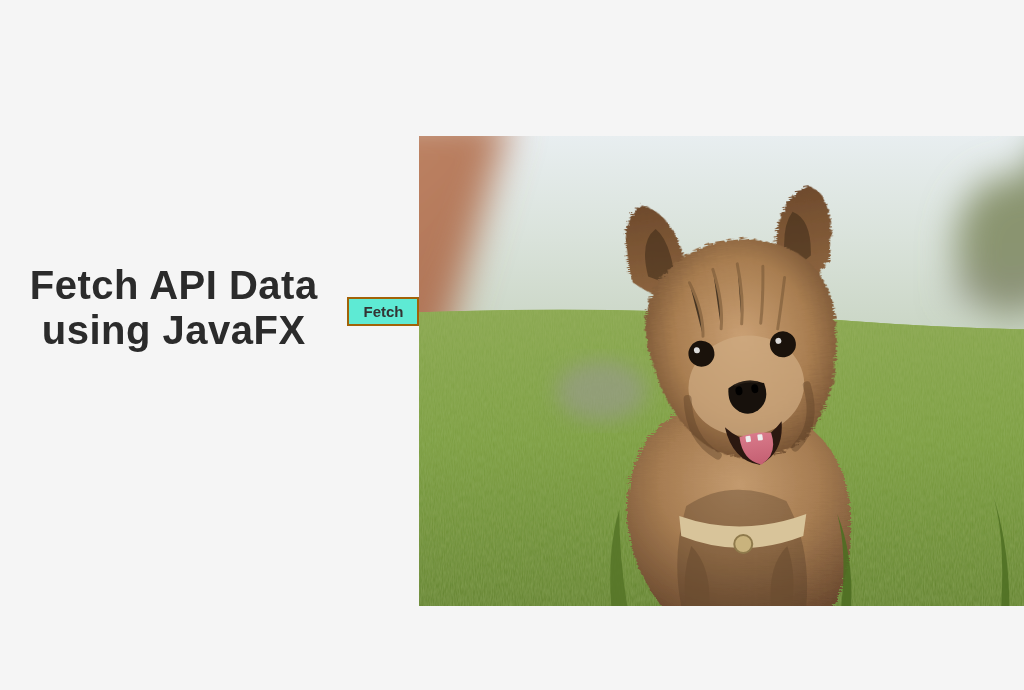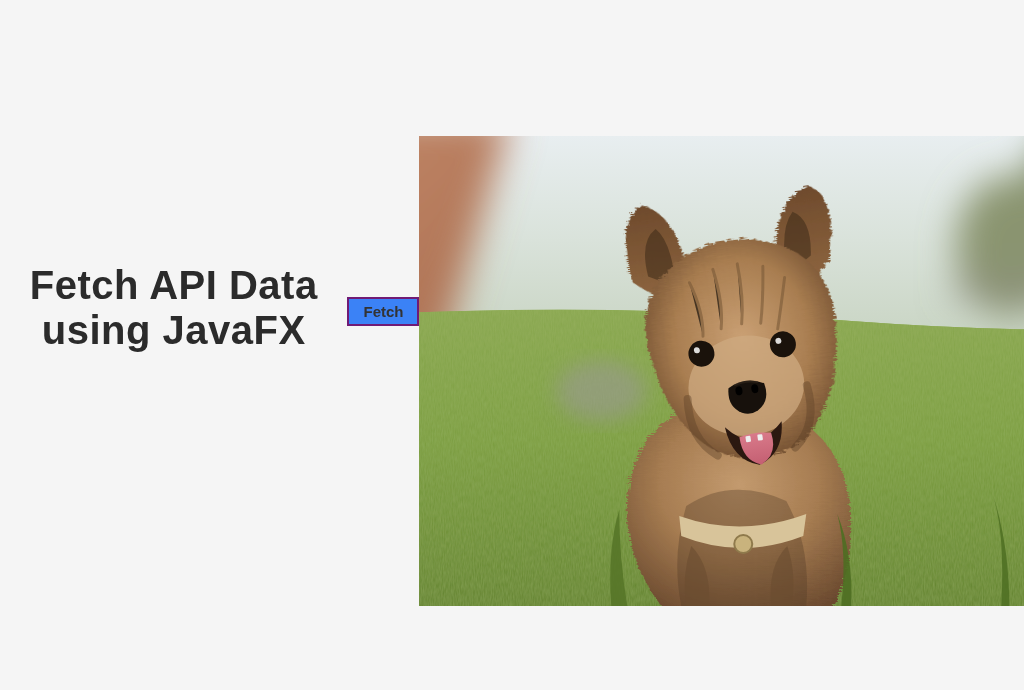--- a/index.html
+++ b/index.html
@@ -26,22 +26,22 @@
       color: #2b2b2b;
       letter-spacing: 0.5px;
       text-align: center;
     }
     .fetch-button {
       margin-top: 6px;
       padding: 4px 14px;
       font-size: 15px;
       font-weight: 700;
       color: #333;
-      background: #3b82f6;
-      border: 2px solid #701a75;
+      background: #5eead4;
+      border: 2px solid #a16207;
       cursor: pointer;
       font-family: inherit;
     }
     .image-wrap {
       margin-top: 126px;
       width: 980px;
       height: 470px;
       overflow: hidden;
       position: relative;
     }

